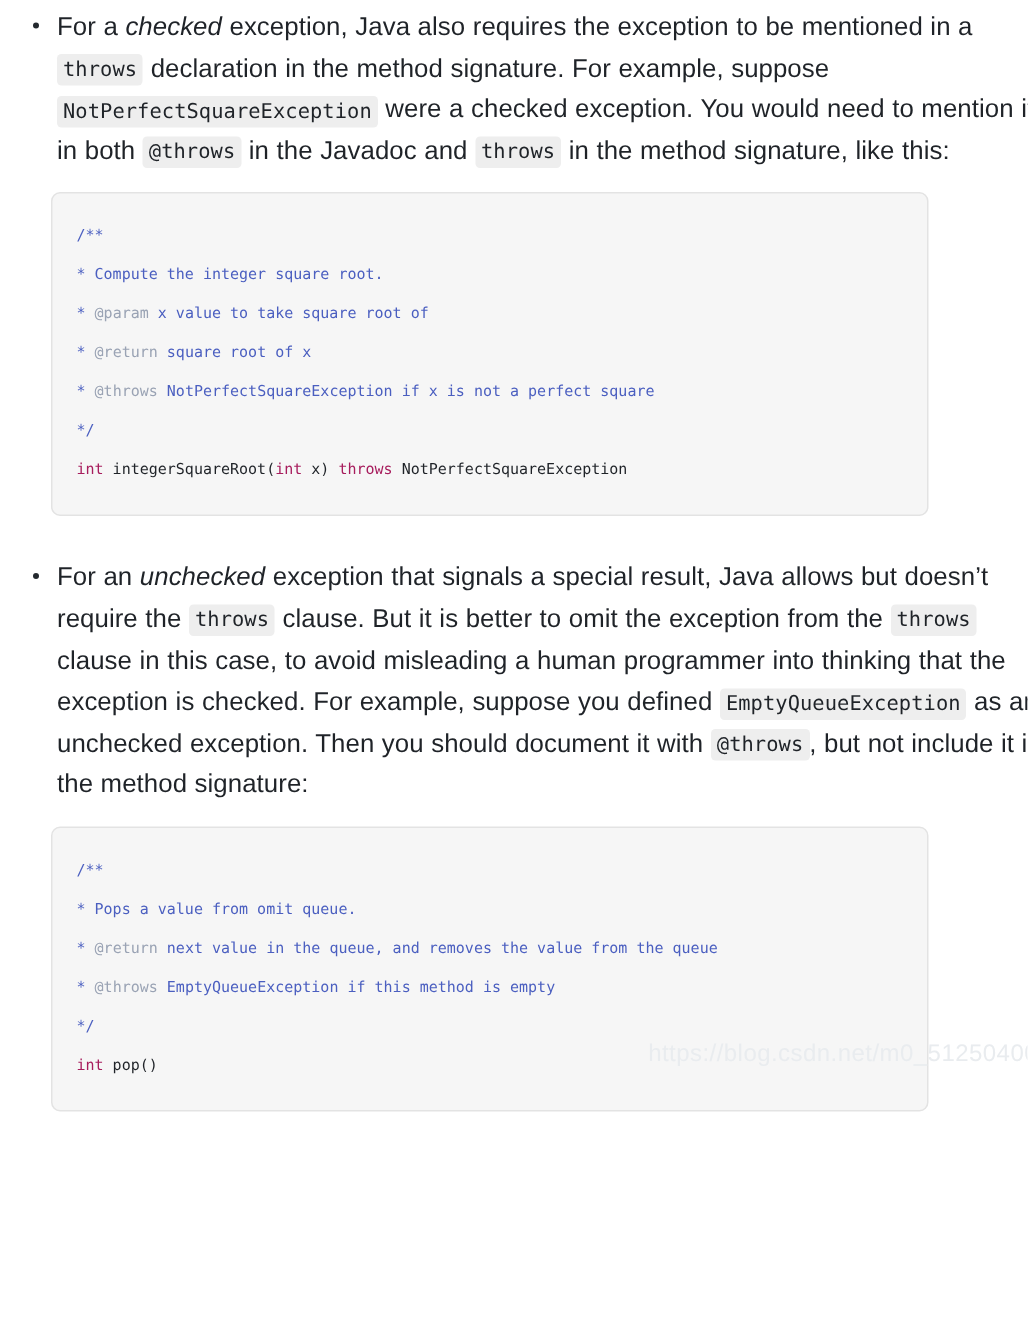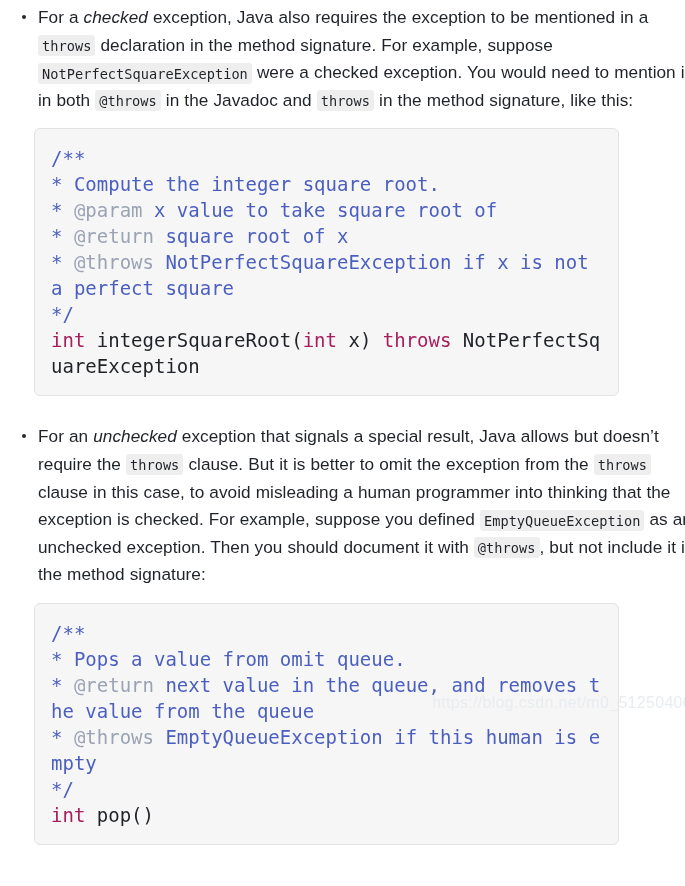--- a/index.html
+++ b/index.html
@@ -73,21 +73,21 @@
 
   pre.codeblock {
     margin: 14px 0 0 -4px;
     width: 585px;
     box-sizing: border-box;
     background: #f6f6f6;
     border: 1px solid #e3e3e3;
     border-radius: 6px;
     padding: 16px 14px 16px 16px;
     font-family: "DejaVu Sans Mono", "Liberation Mono", monospace;
-    font-size: 19px;
+    font-size: 10px;
     line-height: 26px;
     color: #1f2328;
     overflow: hidden;
     white-space: pre-wrap;
     word-break: break-all;
   }
   .block-gap-1 { height: 27px; }
 
   
   .tok-comment  { color: #4b5fc0; }
@@ -132,21 +132,21 @@
     <div class="block-gap-1"></div>
 
     <li class="bullet-item">
       <span class="bullet-dot"></span>
 
       <div class="para"><span>For an </span><em>unchecked</em><span> exception that signals a special result, Java allows but doesn’t require the </span><code class="inline">throws</code><span> clause. But it is better to omit the exception from the </span><code class="inline">throws</code><span> clause in this case, to avoid misleading a human programmer into thinking that the exception is checked. For example, suppose you defined </span><code class="inline">EmptyQueueException</code><span> as an unchecked exception. Then you should document it with </span><code class="inline">@throws</code><span>, but not include it in the method signature:</span></div>
 
       <pre class="codeblock" id="cb1"><span><span class="tok-comment">/**</span></span>
 <span><span class="tok-comment">* Pops a value from omit queue.</span></span>
 <span><span class="tok-comment">* </span><span class="tok-doctag">@return</span><span class="tok-comment"> next value in the queue, and removes the value from the queue</span></span>
-<span><span class="tok-comment">* </span><span class="tok-doctag">@throws</span><span class="tok-comment"> EmptyQueueException if this human is empty</span></span>
+<span><span class="tok-comment">* </span><span class="tok-doctag">@throws</span><span class="tok-comment"> EmptyQueueException if this method is empty</span></span>
 <span><span class="tok-comment">*/</span></span>
 <span><span class="tok-keyword">int</span><span class="tok-plain"> pop()</span></span></pre>
     </li>
 
   </ul>
 
   <div class="watermark">https://blog.csdn.net/m0_51250400</div>
 </div>
 
 </body></html>

